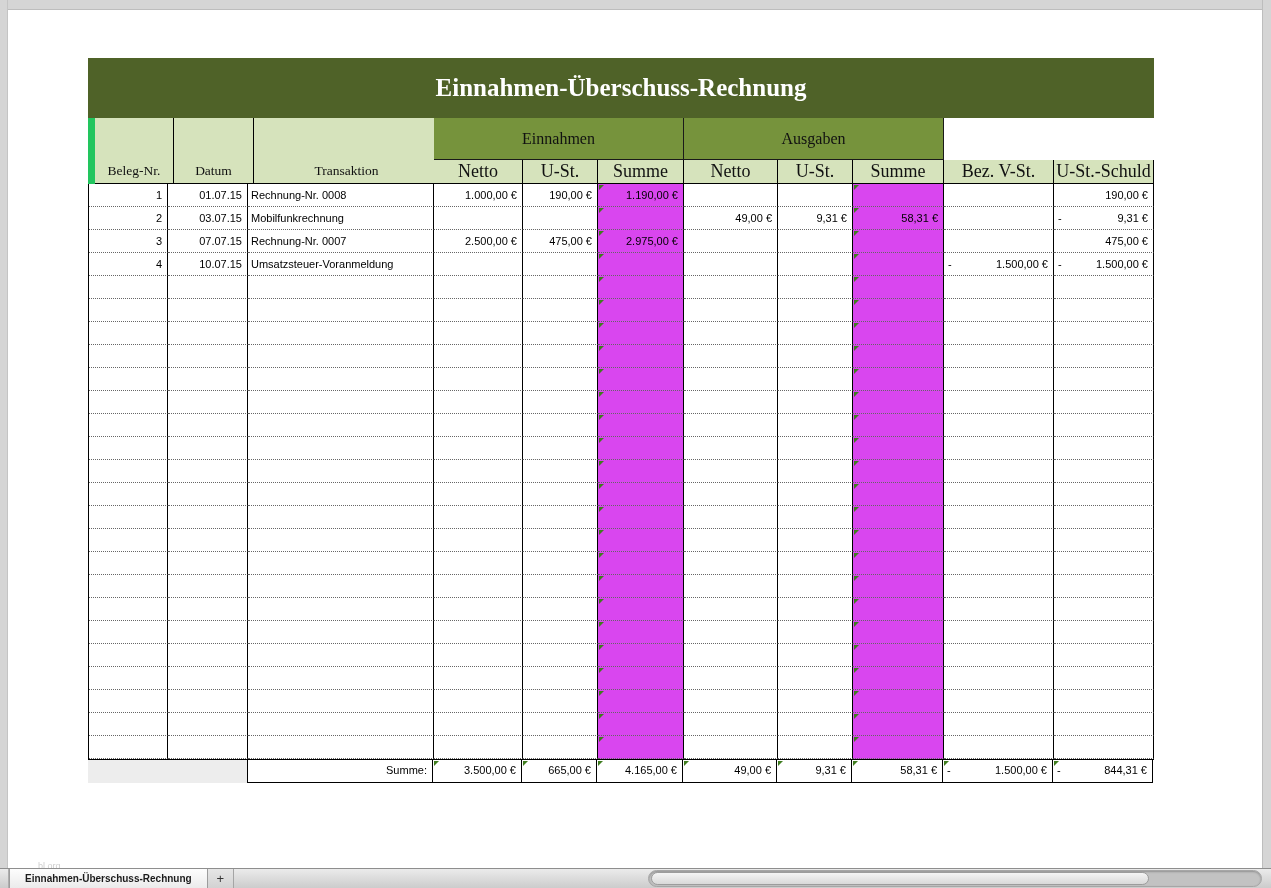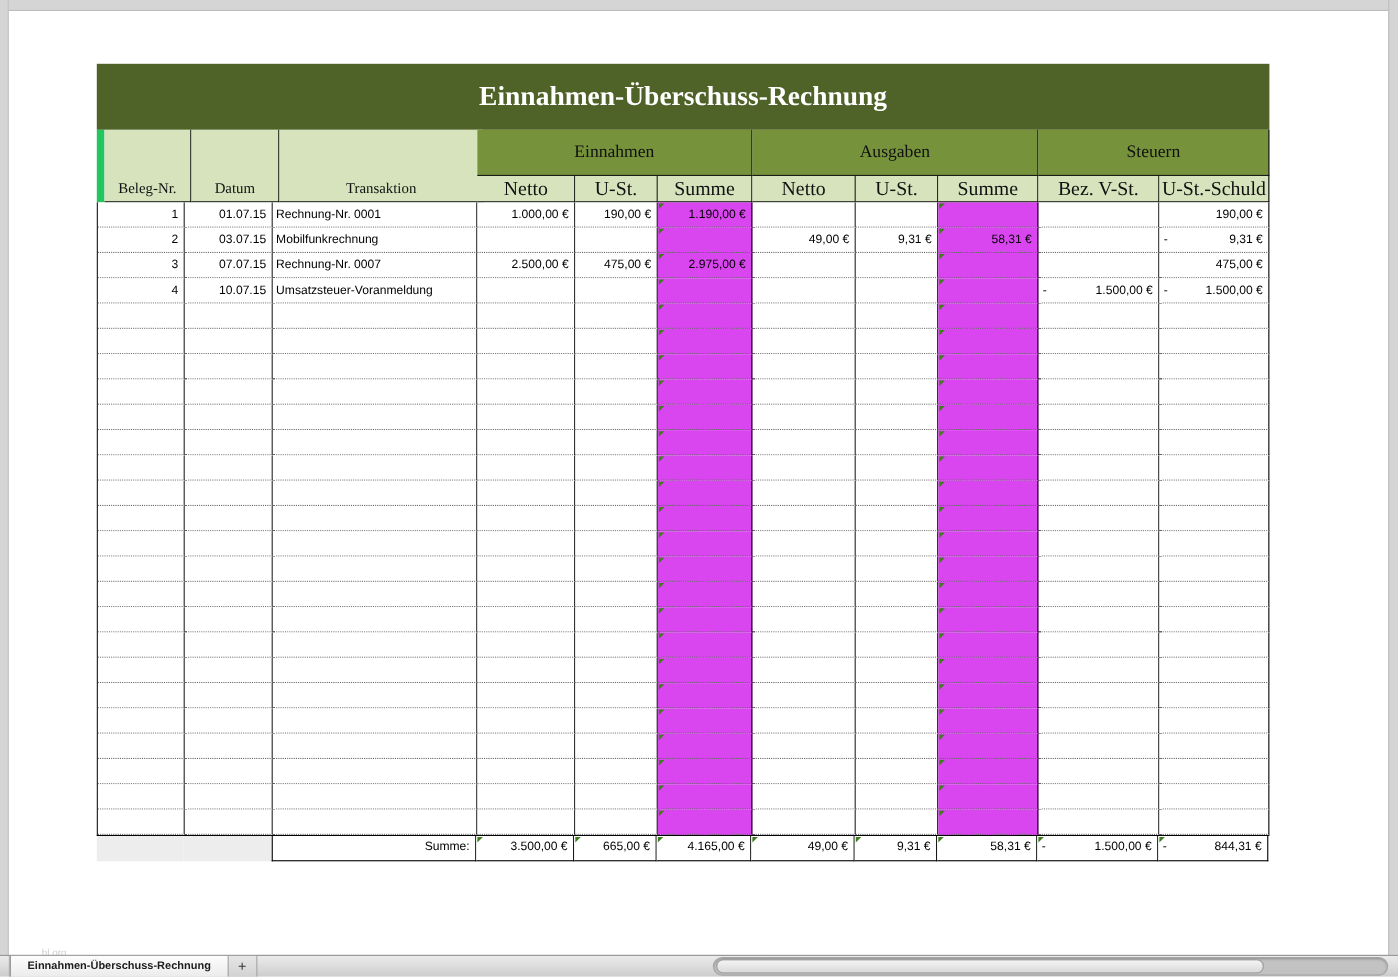--- a/index.html
+++ b/index.html
@@ -94,38 +94,37 @@
 
   <div id="hdr-left">
     <div class="hl-cell cw0">Beleg-Nr.</div>
     <div class="hl-cell cw1">Datum</div>
     <div class="hl-cell cw2">Transaktion</div>
   </div>
 
   <div id="hdr-groups">
     <div class="grp g0">Einnahmen</div>
     <div class="grp g1">Ausgaben</div>
-    <div class="grp g2">Steuern</div>
   </div>
 
   <div id="hdr-cols">
     <div class="ch-cell cw3">Netto</div>
     <div class="ch-cell cw4">U-St.</div>
     <div class="ch-cell cw5">Summe</div>
     <div class="ch-cell cw6">Netto</div>
     <div class="ch-cell cw7">U-St.</div>
     <div class="ch-cell cw8">Summe</div>
     <div class="ch-cell cw9">Bez. V-St.</div>
     <div class="ch-cell cw10">U-St.-Schuld</div>
   </div>
 
   <div id="grid">
       <div class="cell num">1</div>
       <div class="cell num">01.07.15</div>
-      <div class="cell txt">Rechnung-Nr. 0001</div>
+      <div class="cell txt">Rechnung-Nr. 0008</div>
       <div class="cell num">1.000,00 €</div>
       <div class="cell num">190,00 €</div>
       <div class="cell num green tri">1.190,00 €</div>
       <div class="cell num"></div>
       <div class="cell num"></div>
       <div class="cell num green tri"></div>
       <div class="cell num"></div>
       <div class="cell num">190,00 €</div>
       <div class="cell num">2</div>
       <div class="cell num">03.07.15</div>

